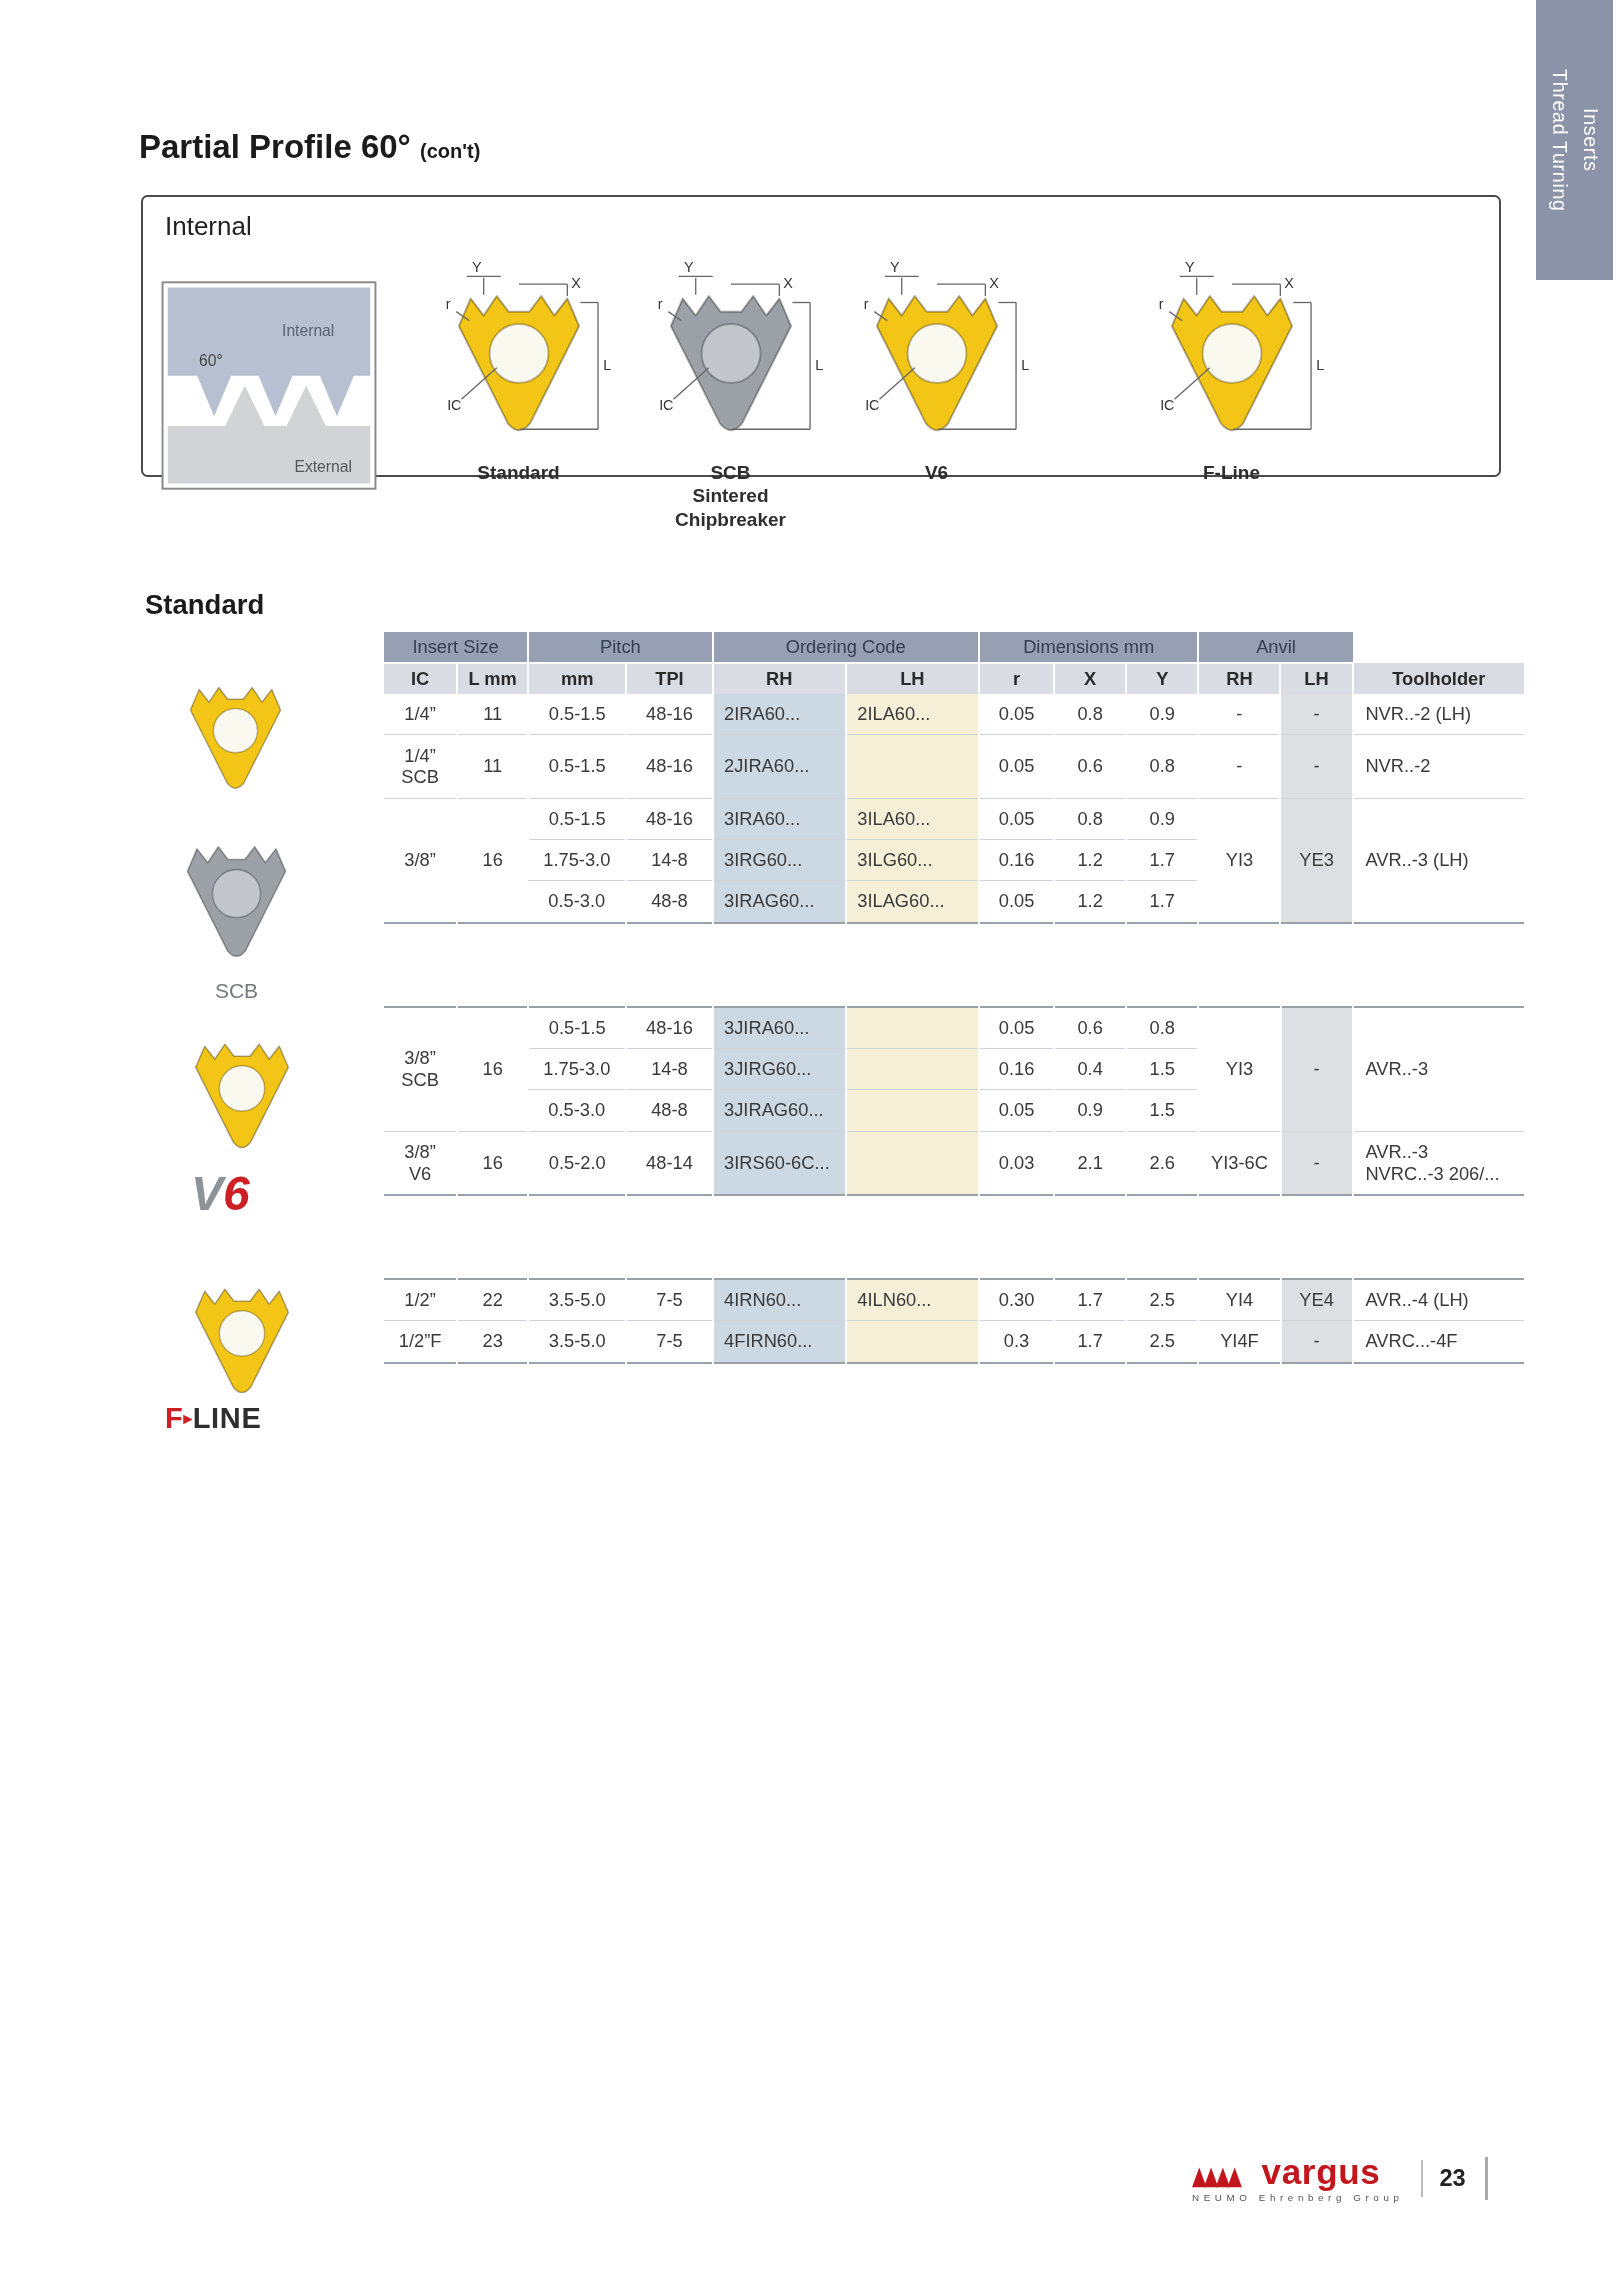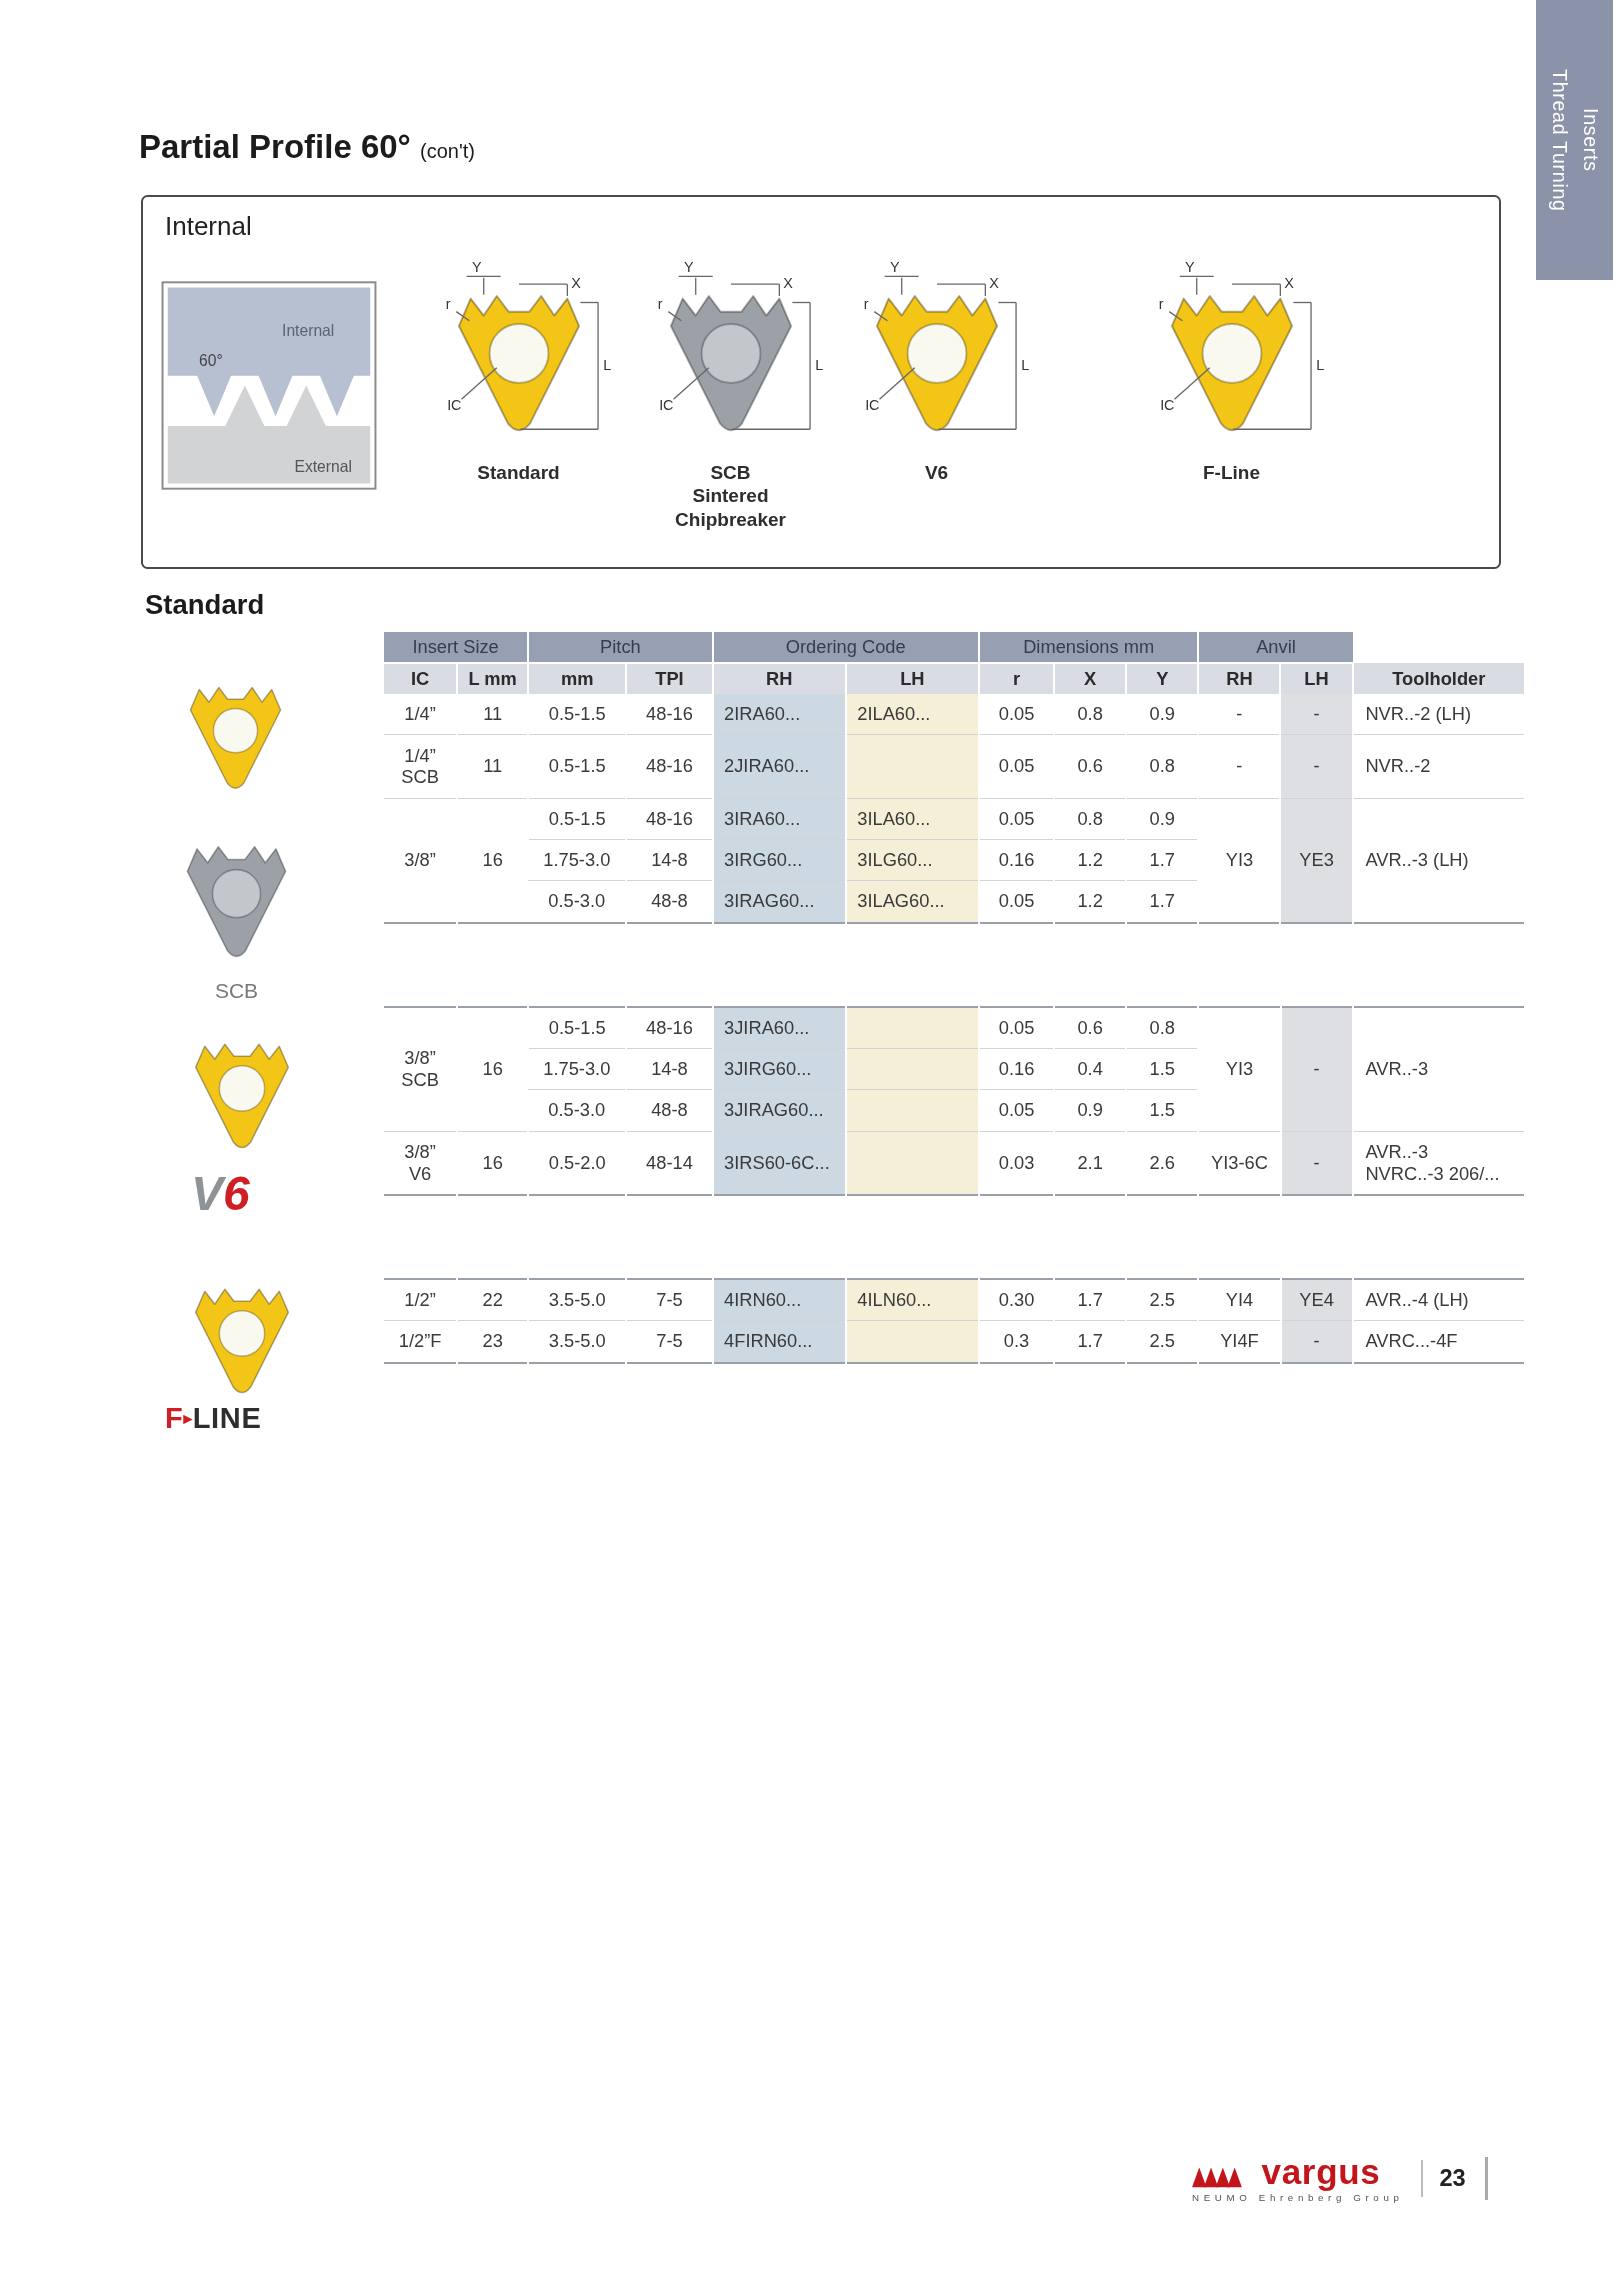--- a/index.html
+++ b/index.html
@@ -8,24 +8,24 @@
   svg{font-family:"Liberation Sans",sans-serif}
   .page{position:relative;width:1623px;height:2295px;background:#fff;overflow:hidden}
 
   
   .side-tab{position:absolute;left:1536px;top:0;width:77px;height:280px;background:#8a93a8;color:#fff;
     writing-mode:vertical-lr;display:flex;align-items:center;justify-content:center;text-align:center;
     font-size:19.6px;line-height:1.6;white-space:pre-line;letter-spacing:0.7px}
 
   
   .title{position:absolute;left:139px;top:128px;font-size:33px;font-weight:bold;color:#1b1b1b}
-  .title .suffix{font-size:20px;font-weight:normal;margin-left:9.2px}
-
-  
-  .internal-box{position:absolute;left:141px;top:195px;width:1360px;height:374px;border:2px solid #4a4a4a;border-radius:6.5px;background:#fff}
+  .title .suffix{font-size:20px;font-weight:bold;margin-left:9.2px}
+
+  
+  .internal-box{position:absolute;left:141px;top:195px;width:1360px;height:282px;border:2px solid #4a4a4a;border-radius:6.5px;background:#fff}
   .internal-title{position:absolute;left:22px;top:14.4px;font-size:26px;color:#222}
   .profile-box{position:absolute;left:18.3px;top:84px;width:216px;height:209px}
   .profile-box svg{width:216px;height:209px;display:block}
   .p-label{font-size:24px;fill:#5a6372;text-anchor:middle}
   .p-ext{fill:#555}
   .p-angle{font-size:24px;fill:#444;text-anchor:middle}
 
   .variant{position:absolute;top:65px;width:203px;text-align:center}
   .variant svg{width:196px;height:196px;display:block;margin:0 auto}
   .v1{left:274px}.v2{left:486px}.v3{left:692px}.v4{left:987px}

